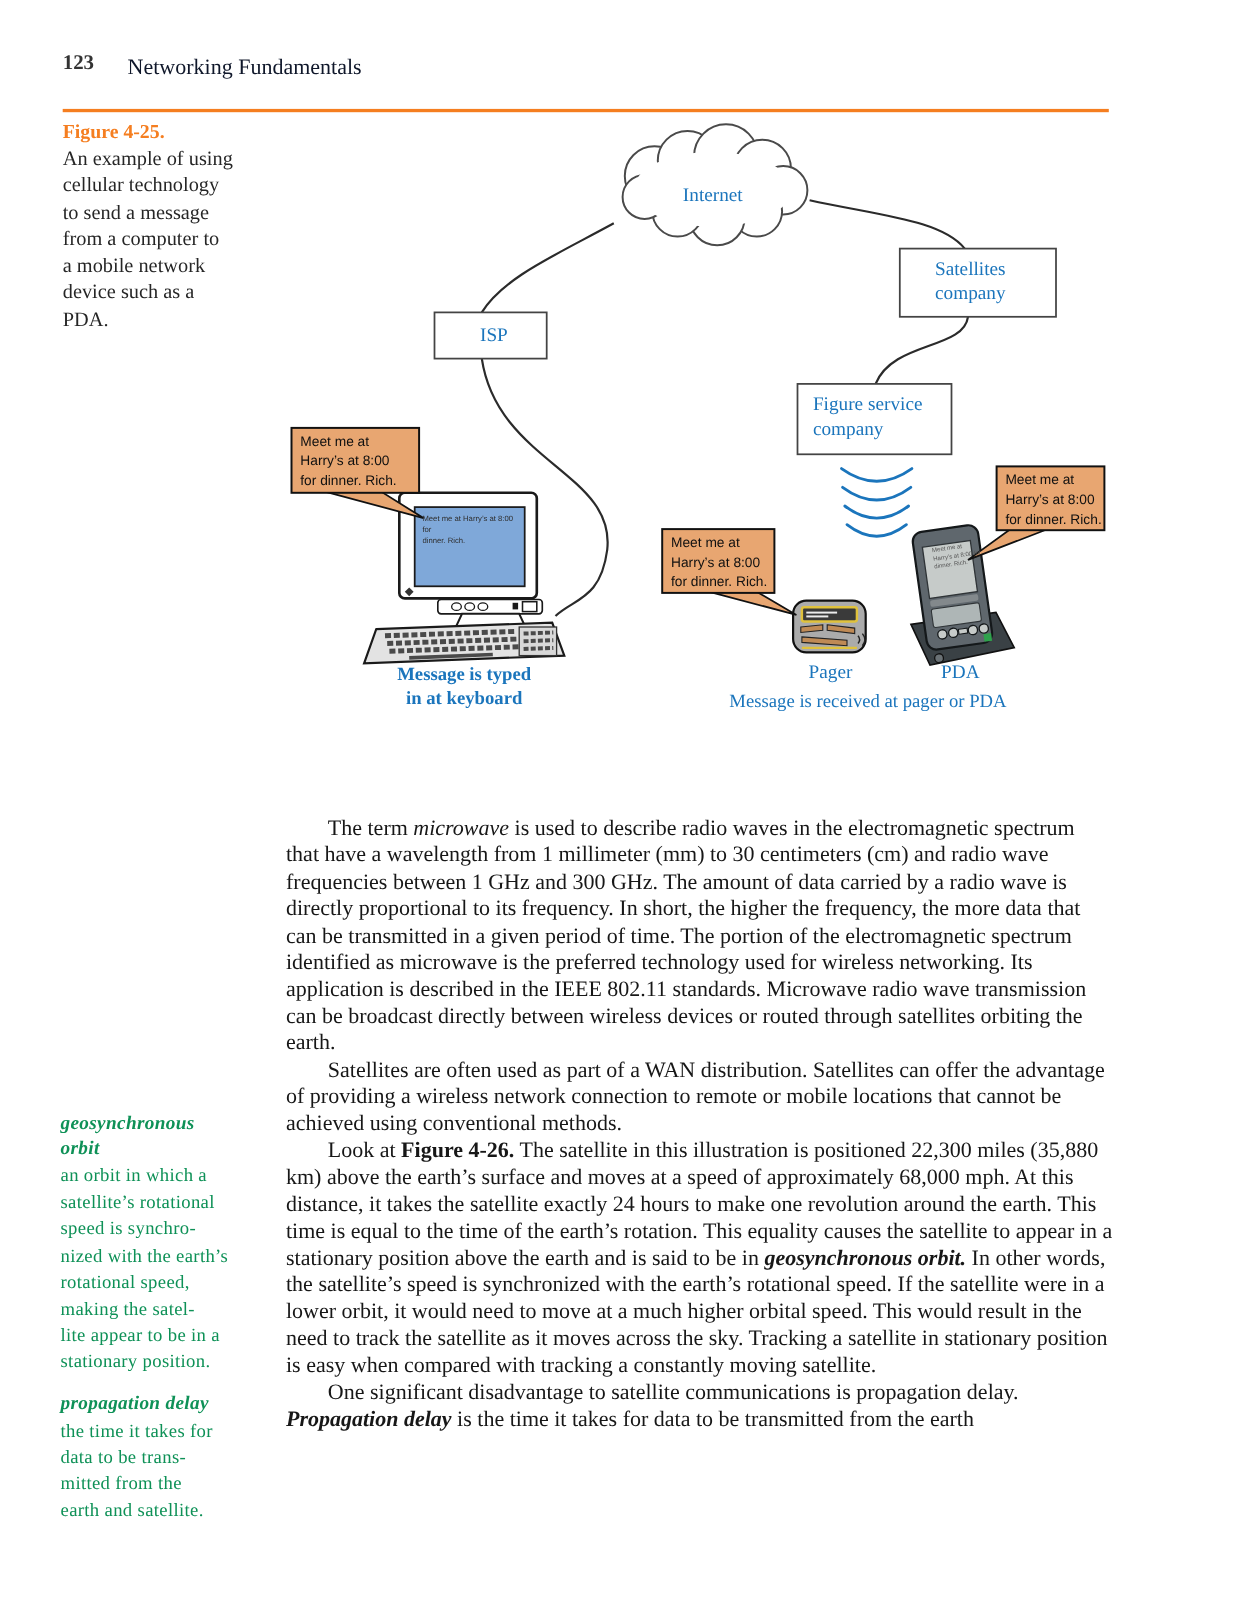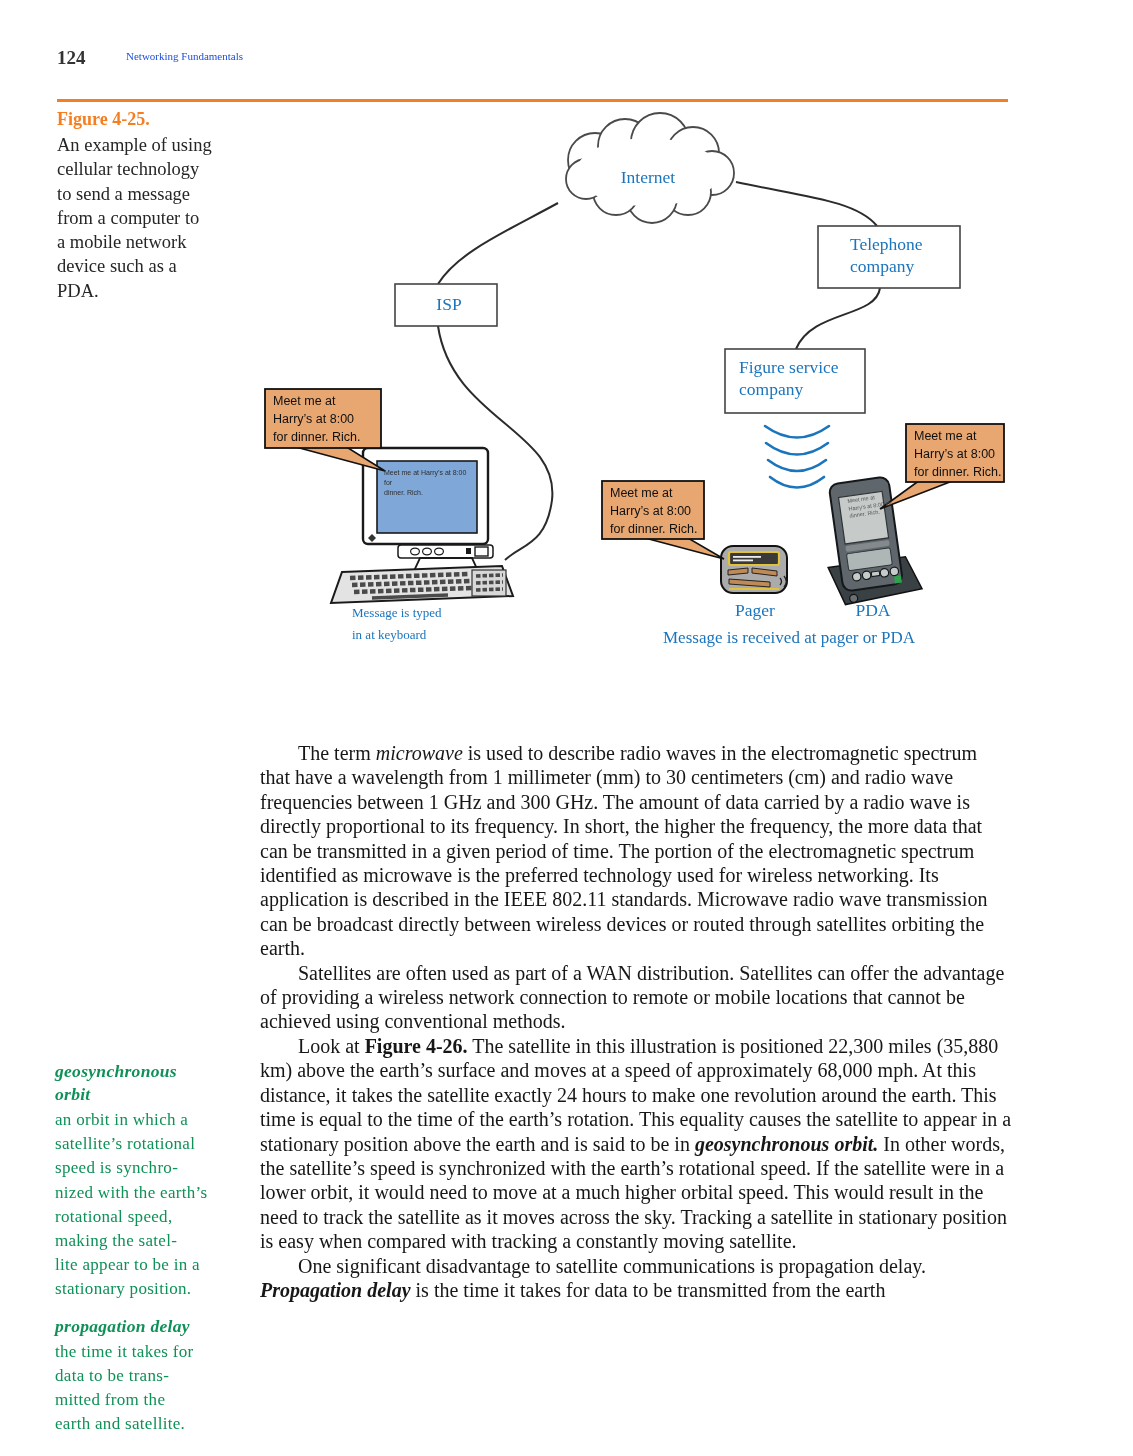--- a/index.html
+++ b/index.html
@@ -7,37 +7,37 @@
   .page {
     position:relative; width:1133px; height:1456px;
     background:#ffffff; overflow:hidden;
     font-family:"Liberation Serif", serif; color:#1a1a1a;
   }
   .abs { position:absolute; }
   .preline { white-space:pre-line; }
 
   
   .page-num { left:57px; top:47px; font-size:19px; font-weight:bold; color:#333; }
-  .running-title { left:126px; top:50px; font-size:11px; color:#1d4ed8; }
+  .running-title { left:116px; top:50px; font-size:20px; color:#0f172a; }
   .top-rule { left:57px; top:99px; width:951px; height:3px; background:#F57E20; }
 
   
   .fig-label { left:57px; top:109px; font-size:18px; font-weight:bold; color:#F57E20; }
   .fig-caption { left:57px; top:133px; width:200px; font-size:18.5px; line-height:24.3px; color:#262626; }
 
   
   .diagram { left:250px; top:95px; width:770px; height:570px; }
 
   
   .dlabel { color:#1B75BC; font-size:17.5px; line-height:21.5px; }
   .lbl-internet { left:600px; top:167px; width:96px; text-align:center; }
   .lbl-telephone { left:850px; top:234px; width:110px; text-align:left; }
   .lbl-isp { left:395px; top:294px; width:108px; text-align:center; }
   .lbl-paging { left:739px; top:357px; width:126px; text-align:left; }
-  .lbl-typed { left:352px; top:602px; width:140px; font-size:13px; line-height:22.4px; }
+  .lbl-typed { left:352px; top:602px; width:140px; text-align:center; font-size:17px; line-height:22.4px;font-weight:bold; }
   .lbl-pager { left:720px; top:600px; width:70px; text-align:center; }
   .lbl-pda { left:838px; top:600px; width:70px; text-align:center; }
   .lbl-received { left:663px; top:627px; width:300px; font-size:17px; }
 
   .bubble-text {
     font-family:"Liberation Sans", sans-serif; font-size:12.5px; line-height:17.8px;
     color:#101010; width:108px;
   }
   .bt1 { left:273px; top:393px; }
   .bt2 { left:610px; top:485px; }
@@ -58,31 +58,31 @@
     font-family:"Liberation Sans", sans-serif; font-weight:bold;
     font-size:27px; letter-spacing:-0.2px; color:#0d0d0d;
   }
   .body-col { left:260px; top:741px; width:752px; font-size:20px; line-height:24.4px; color:#171717; }
   .body-col p.para { margin:0; text-indent:38px; }
   .s-i { font-style:italic; }
   .s-b { font-weight:bold; }
   .s-bi { font-weight:bold; font-style:italic; }
 
   
-  .margin-col { left:55px; top:1060px; width:196px; color:#0E9157; letter-spacing:0.3px; }
+  .margin-col { left:55px; top:1009px; width:196px; color:#0E9157; letter-spacing:0.3px; }
   .margin-term { font-size:17.5px; line-height:23px; font-weight:bold; font-style:italic; }
   .margin-def { font-size:17px; line-height:24.2px; margin-top:2px; }
   .margin-entry + .margin-entry { margin-top:13px; }
 </style>
 </head>
 <body>
 
 <div class="page">
 
-  <div class="abs page-num">124</div>
+  <div class="abs page-num">123</div>
   <div class="abs running-title">Networking Fundamentals</div>
   <div class="abs top-rule"></div>
 
   <div class="abs fig-label">Figure 4-25.</div>
   <div class="abs fig-caption preline">An example of using
 cellular technology
 to send a message
 from a computer to
 a mobile network
 device such as a
@@ -184,21 +184,21 @@
       <polygon points="292,446 385,471 345,446" fill="#E8A671" stroke="#111111" stroke-width="1.6"></polygon>
       <rect x="265" y="389" width="116" height="59" fill="#E8A671" stroke="#111111" stroke-width="1.8"></rect>
       <polygon points="645,538 724,559 688,538" fill="#E8A671" stroke="#111111" stroke-width="1.6"></polygon>
       <rect x="602" y="481" width="102" height="58" fill="#E8A671" stroke="#111111" stroke-width="1.8"></rect>
       <polygon points="920,480 880,509 955,480" fill="#E8A671" stroke="#111111" stroke-width="1.6"></polygon>
       <rect x="906" y="424" width="98" height="58" fill="#E8A671" stroke="#111111" stroke-width="1.8"></rect>
     </g>
   </svg>
 
   <div class="abs dlabel lbl-internet preline">Internet</div>
-  <div class="abs dlabel lbl-telephone preline">Telephone
+  <div class="abs dlabel lbl-telephone preline">Satellites
 company</div>
   <div class="abs dlabel lbl-isp preline">ISP</div>
   <div class="abs dlabel lbl-paging preline">Figure service
 company</div>
 
   <div class="abs bubble-text bt1 preline">Meet me at
 Harry’s at 8:00
 for dinner. Rich.</div>
   <div class="abs bubble-text bt2 preline">Meet me at
 Harry’s at 8:00

